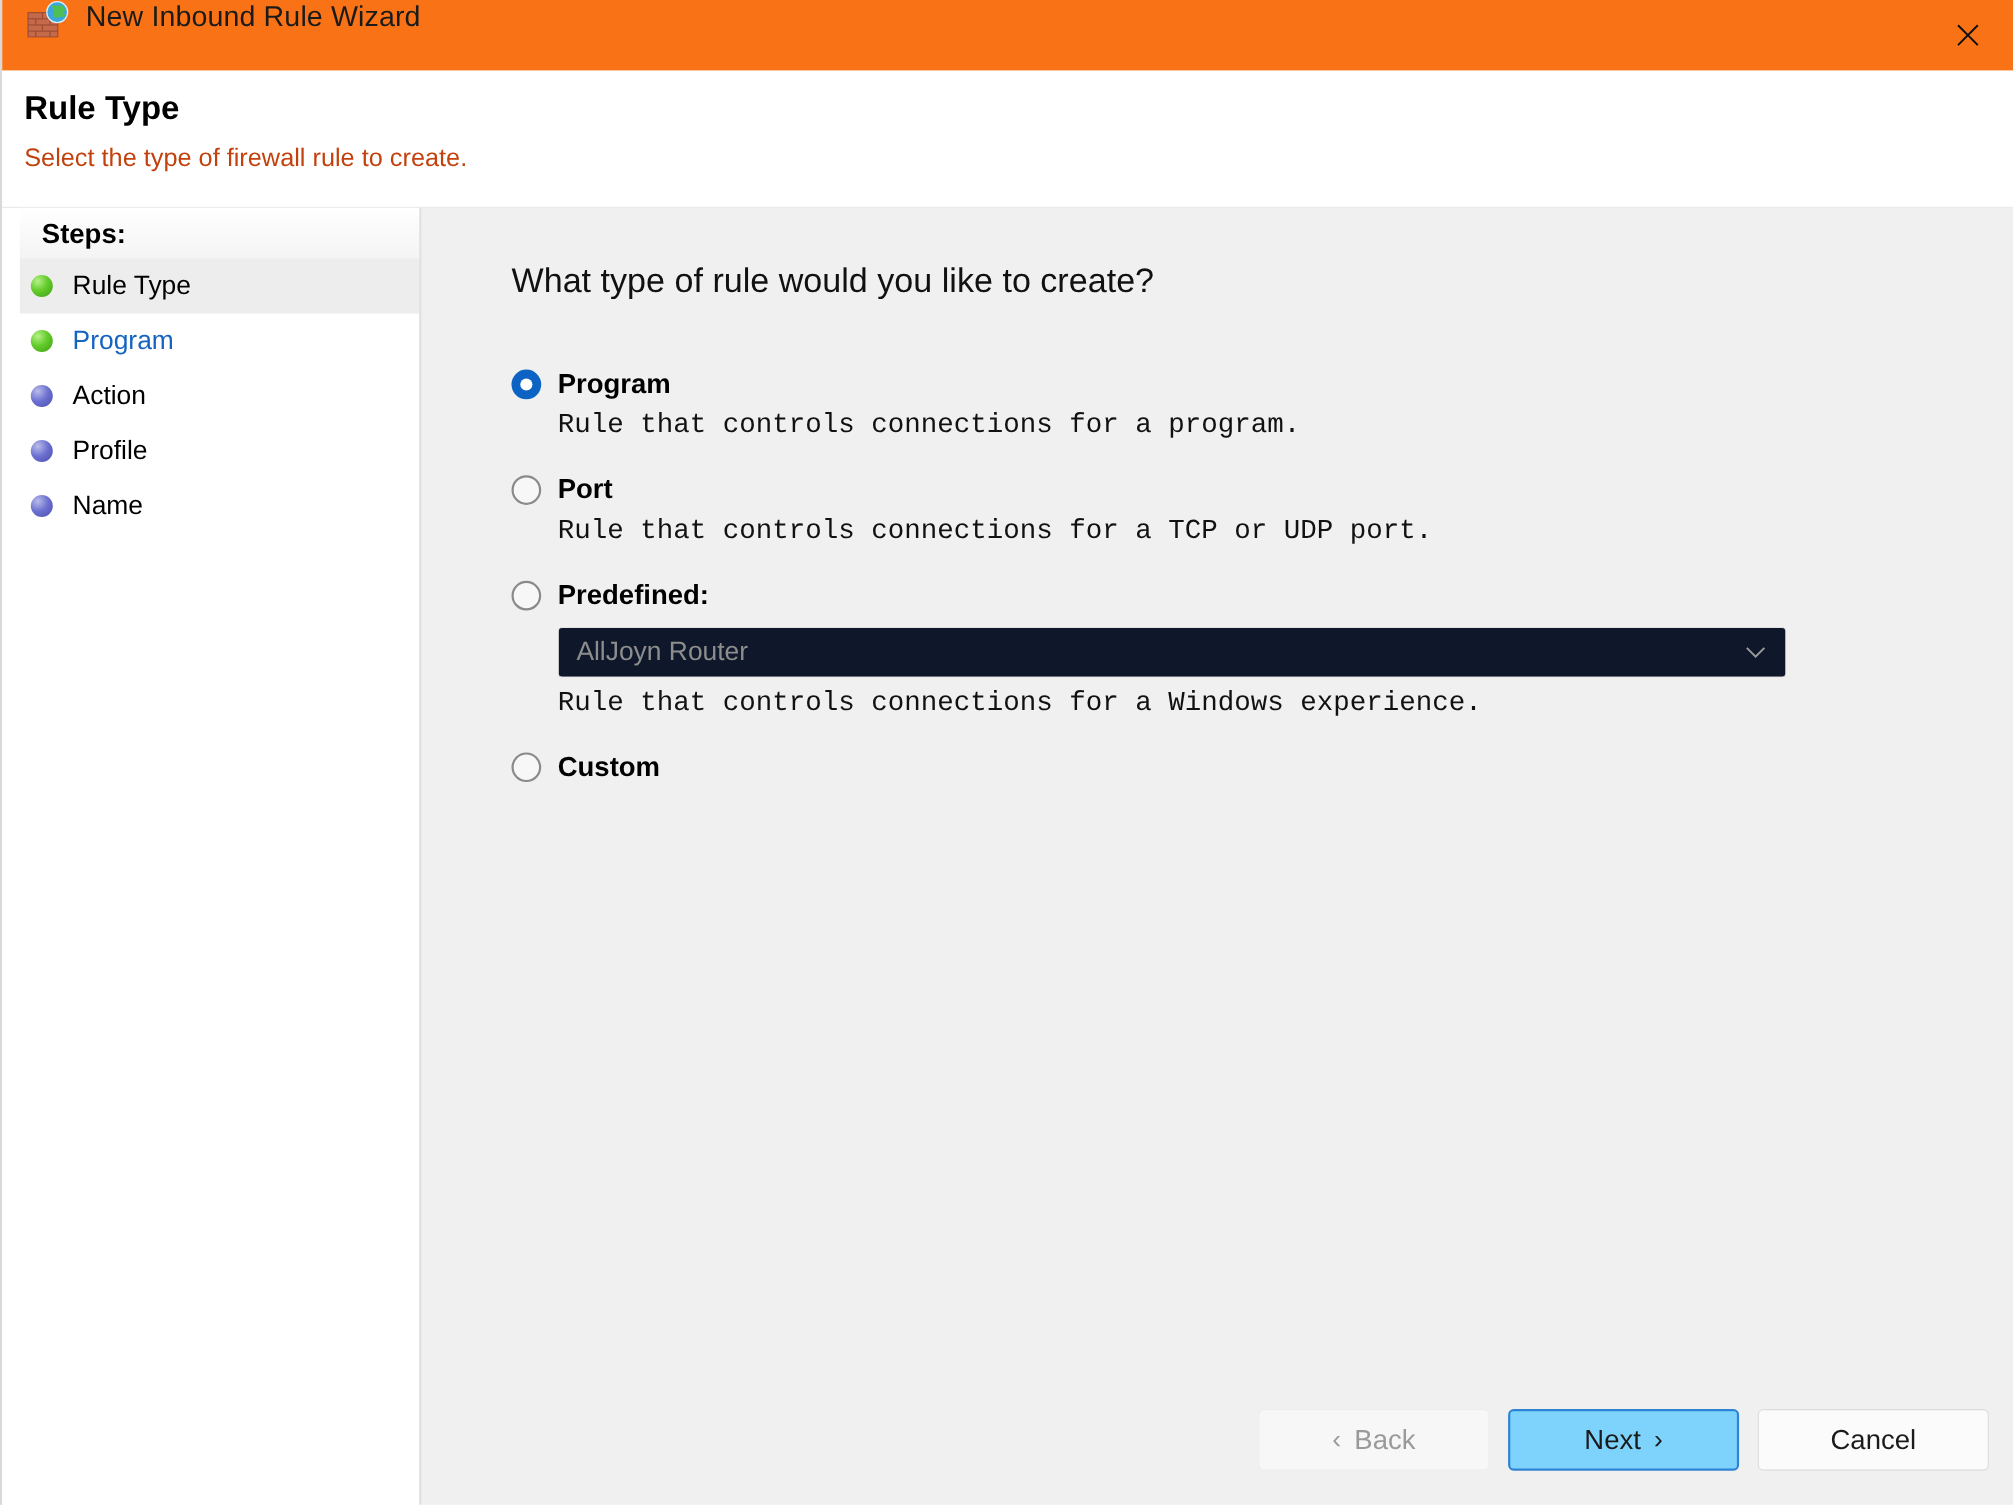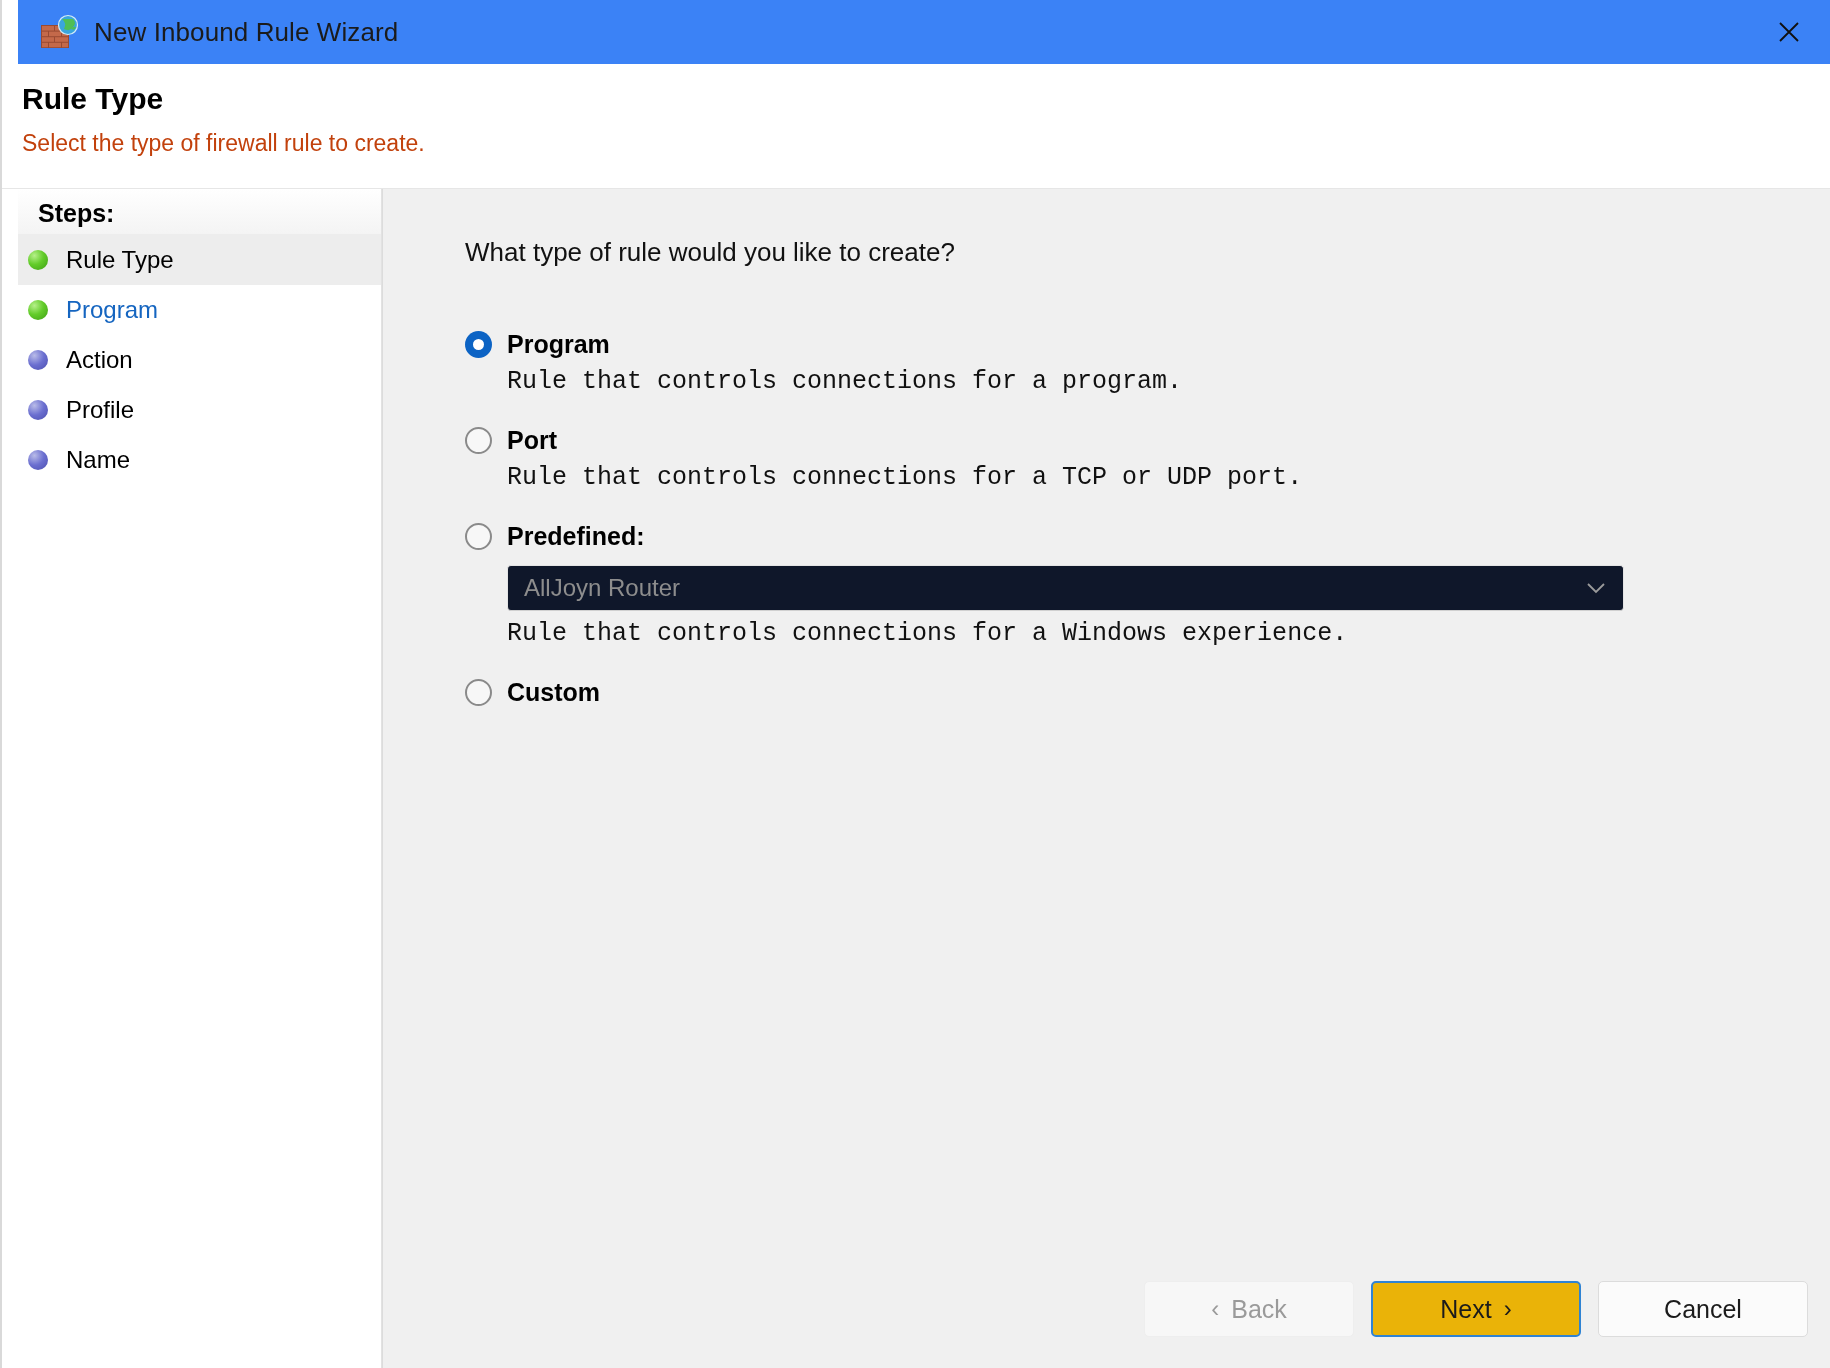--- a/index.html
+++ b/index.html
@@ -23,26 +23,25 @@
     display: flex;
     flex-direction: column;
     box-sizing: border-box;
     border-left: 2px solid #d9d9d9;
   }
 
   
   .titlebar {
     height: 64px;
     flex: 0 0 64px;
-    background: #3b82f6;
-    display: flex;
-    align-items: center;
-    position: relative;
-    box-sizing: border-box;
-    margin-left: 16px;
+    background: #f97316;
+    display: flex;
+    align-items: flex-start;
+    position: relative;
+    box-sizing: border-box;
   }
   .title-icon {
     width: 40px;
     height: 36px;
     margin-left: 22px;
     margin-right: 14px;
     position: relative;
     flex: 0 0 auto;
   }
   .title-text {
@@ -152,21 +151,21 @@
     flex-direction: column;
     box-sizing: border-box;
     position: relative;
   }
   .main-inner {
     flex: 1 1 auto;
     padding: 48px 0 0 82px;
     box-sizing: border-box;
   }
   .question {
-    font-size: 26px;
+    font-size: 31px;
     color: #111111;
     margin-bottom: 62px;
   }
 
   .opt {
     position: relative;
     margin-bottom: 30px;
   }
   .opt-head {
     display: flex;
@@ -255,21 +254,21 @@
     border: 1px solid #dcdcdc;
     color: #1b1b1b;
   }
   .btn.disabled {
     color: #9a9a9a;
     border-color: #eeeeee;
     background: #f7f7f7;
   }
   .btn.primary-focus {
     border: 2px solid #2f83d3;
-    background: #eab308;
+    background: #7dd3fc;
   }
   .btn .chev { font-size: 24px; }
   .btn-back .chev { margin-right: 12px; }
   .btn-next .chev { margin-left: 12px; }
 </style>
 </head>
 <body>
 
 <div class="window">
 

